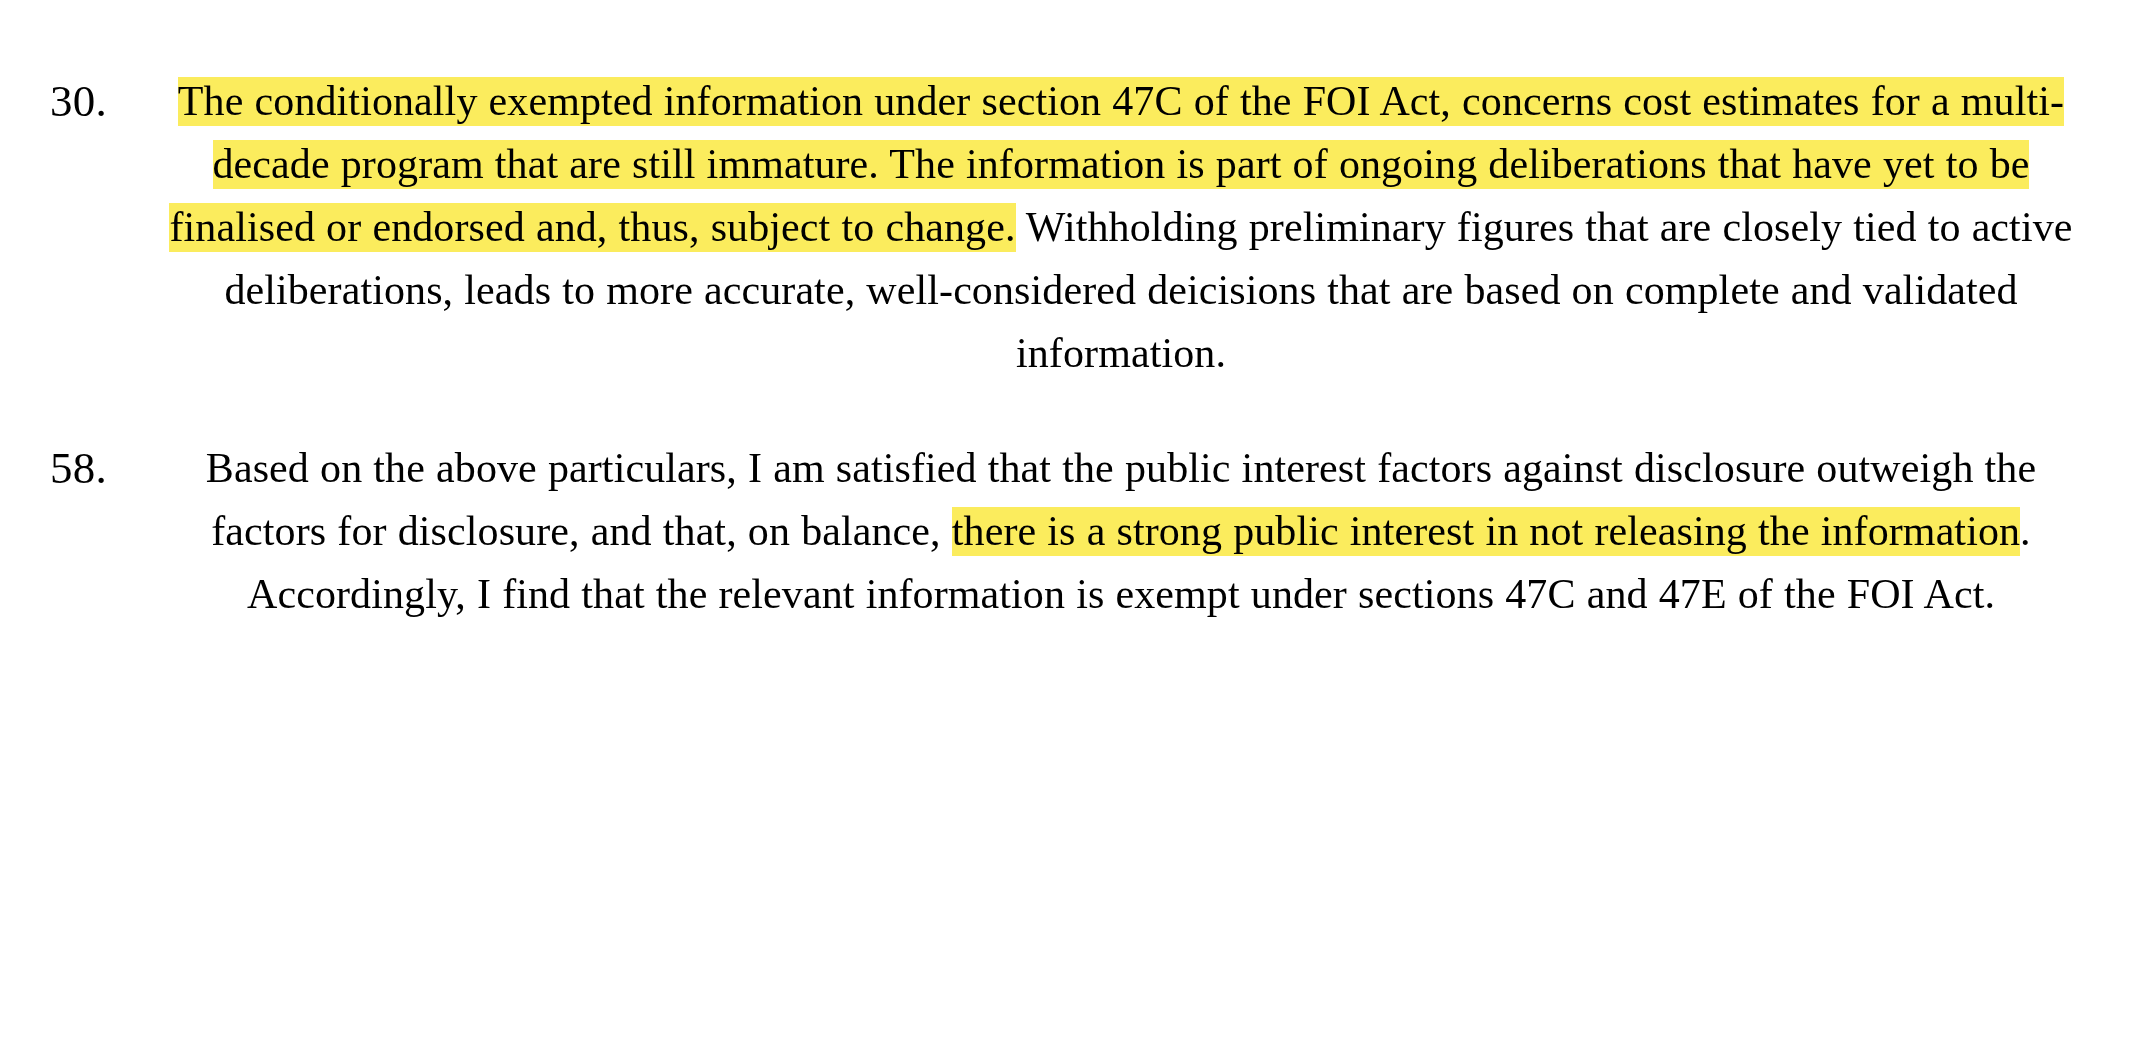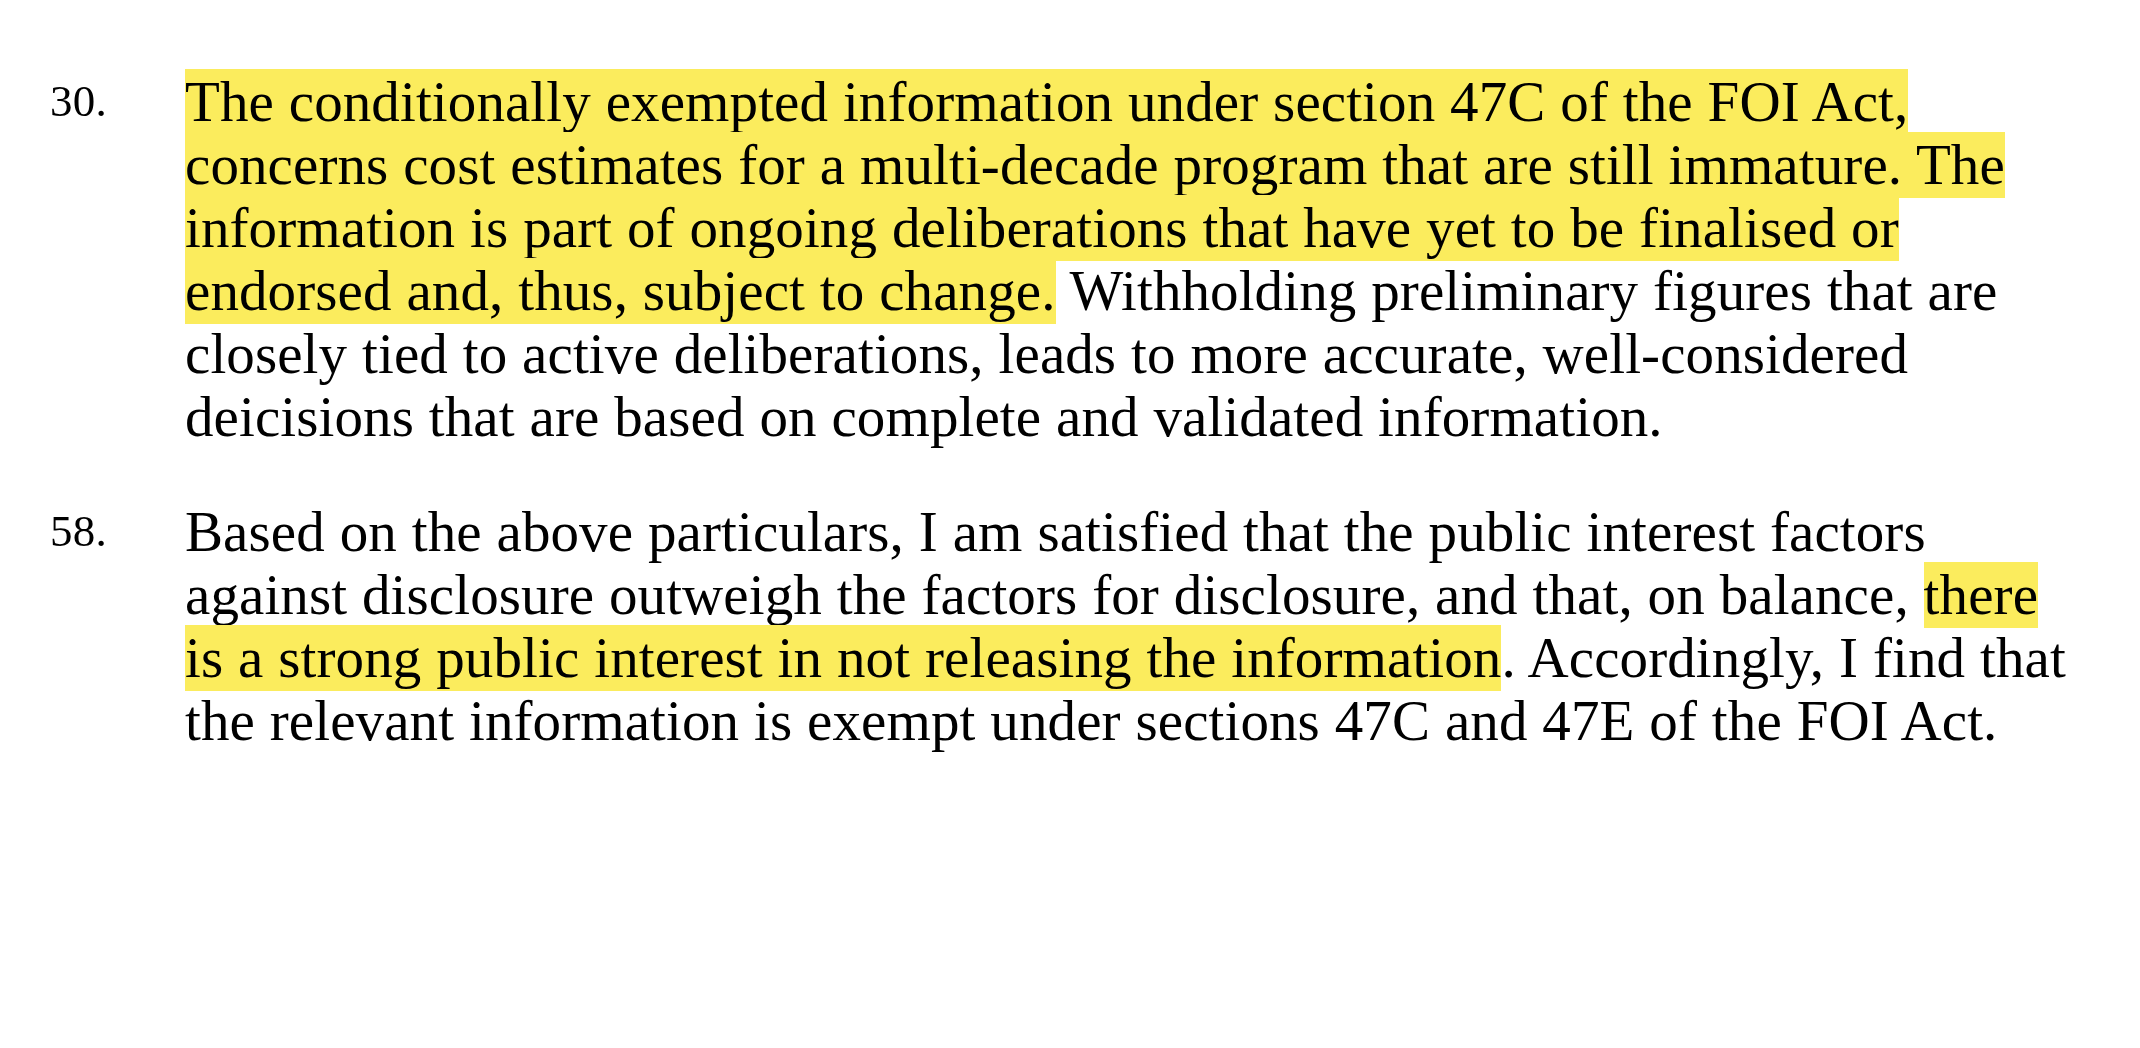--- a/index.html
+++ b/index.html
@@ -19,36 +19,35 @@
     width: 2140px;
     height: 1048px;
     background: #ffffff;
     box-sizing: border-box;
     padding: 70px 60px 0 40px;
   }
   .para {
     display: flex;
     align-items: flex-start;
     margin-bottom: 52px;
-    gap: 23px;
   }
   .para-num {
     flex: 0 0 122px;
     font-size: 45px;
     line-height: 63px;
     text-align: left;
     padding-left: 10px;
     box-sizing: border-box;
     letter-spacing: 0.2px;
   }
   .para-body {
     flex: 1 1 auto;
-    font-size: 57px;
+    font-size: 42px;
     line-height: 63px;
-    text-align: left;
+    text-align: center;
     max-width: 1930px;
     letter-spacing: 0.1px;
     word-spacing: 0.5px;
   }
   .hl {
     background-color: #fbec5d;
     box-decoration-break: clone;
     -webkit-box-decoration-break: clone;
     padding: 1px 0 2px 0;
   }

